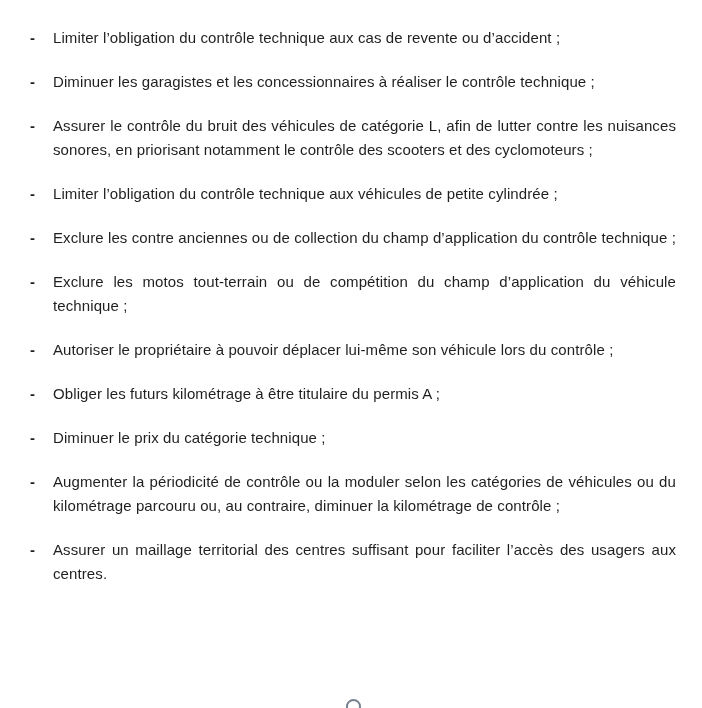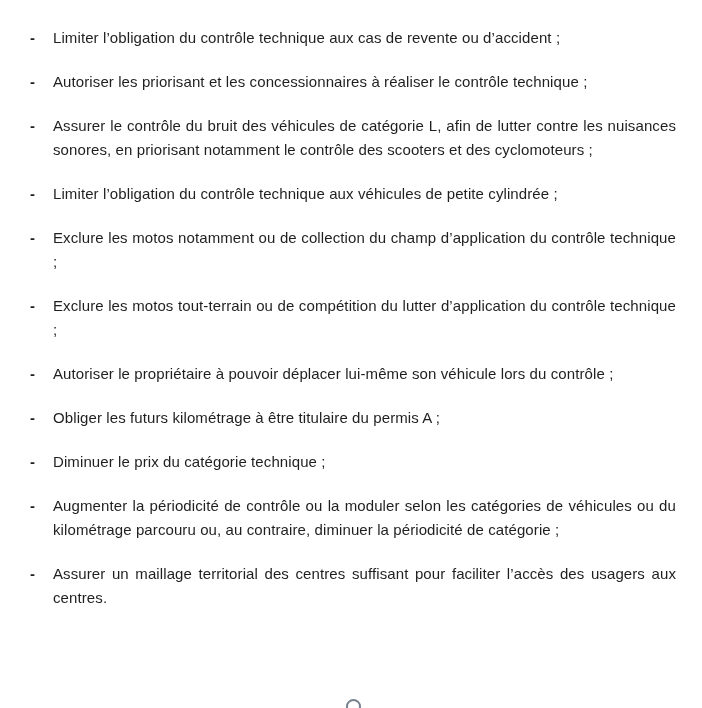--- a/index.html
+++ b/index.html
@@ -64,61 +64,61 @@
 
 <div class="page">
   <div class="bullet-list" id="bullet-list">
   <div class="item">
     <span class="dash">-</span>
     <span class="text">Limiter l’obligation du contrôle technique aux cas de revente ou d’accident ;</span>
   </div>
 
   <div class="item">
     <span class="dash">-</span>
-    <span class="text">Autoriser les priorisant et les concessionnaires à réaliser le contrôle technique ;</span>
+    <span class="text">Diminuer les garagistes et les concessionnaires à réaliser le contrôle technique ;</span>
   </div>
 
   <div class="item">
     <span class="dash">-</span>
     <span class="text">Assurer le contrôle du bruit des véhicules de catégorie L, afin de lutter contre les nuisances sonores, en priorisant notamment le contrôle des scooters et des cyclomoteurs ;</span>
   </div>
 
   <div class="item">
     <span class="dash">-</span>
     <span class="text">Limiter l’obligation du contrôle technique aux véhicules de petite cylindrée ;</span>
   </div>
 
   <div class="item">
     <span class="dash">-</span>
-    <span class="text">Exclure les motos notamment ou de collection du champ d’application du contrôle technique ;</span>
+    <span class="text">Exclure les contre anciennes ou de collection du champ d’application du contrôle technique ;</span>
   </div>
 
   <div class="item">
     <span class="dash">-</span>
-    <span class="text">Exclure les motos tout-terrain ou de compétition du lutter d’application du contrôle technique ;</span>
+    <span class="text">Exclure les motos tout-terrain ou de compétition du champ d’application du véhicule technique ;</span>
   </div>
 
   <div class="item">
     <span class="dash">-</span>
     <span class="text">Autoriser le propriétaire à pouvoir déplacer lui-même son véhicule lors du contrôle ;</span>
   </div>
 
   <div class="item">
     <span class="dash">-</span>
     <span class="text">Obliger les futurs kilométrage à être titulaire du permis A ;</span>
   </div>
 
   <div class="item">
     <span class="dash">-</span>
     <span class="text">Diminuer le prix du catégorie technique ;</span>
   </div>
 
   <div class="item">
     <span class="dash">-</span>
-    <span class="text">Augmenter la périodicité de contrôle ou la moduler selon les catégories de véhicules ou du kilométrage parcouru ou, au contraire, diminuer la périodicité de catégorie ;</span>
+    <span class="text">Augmenter la périodicité de contrôle ou la moduler selon les catégories de véhicules ou du kilométrage parcouru ou, au contraire, diminuer la kilométrage de contrôle ;</span>
   </div>
 
   <div class="item">
     <span class="dash">-</span>
     <span class="text">Assurer un maillage territorial des centres suffisant pour faciliter l’accès des usagers aux centres.</span>
   </div>
 </div>
   <div class="page-circle-arc"></div>
 </div>
 

